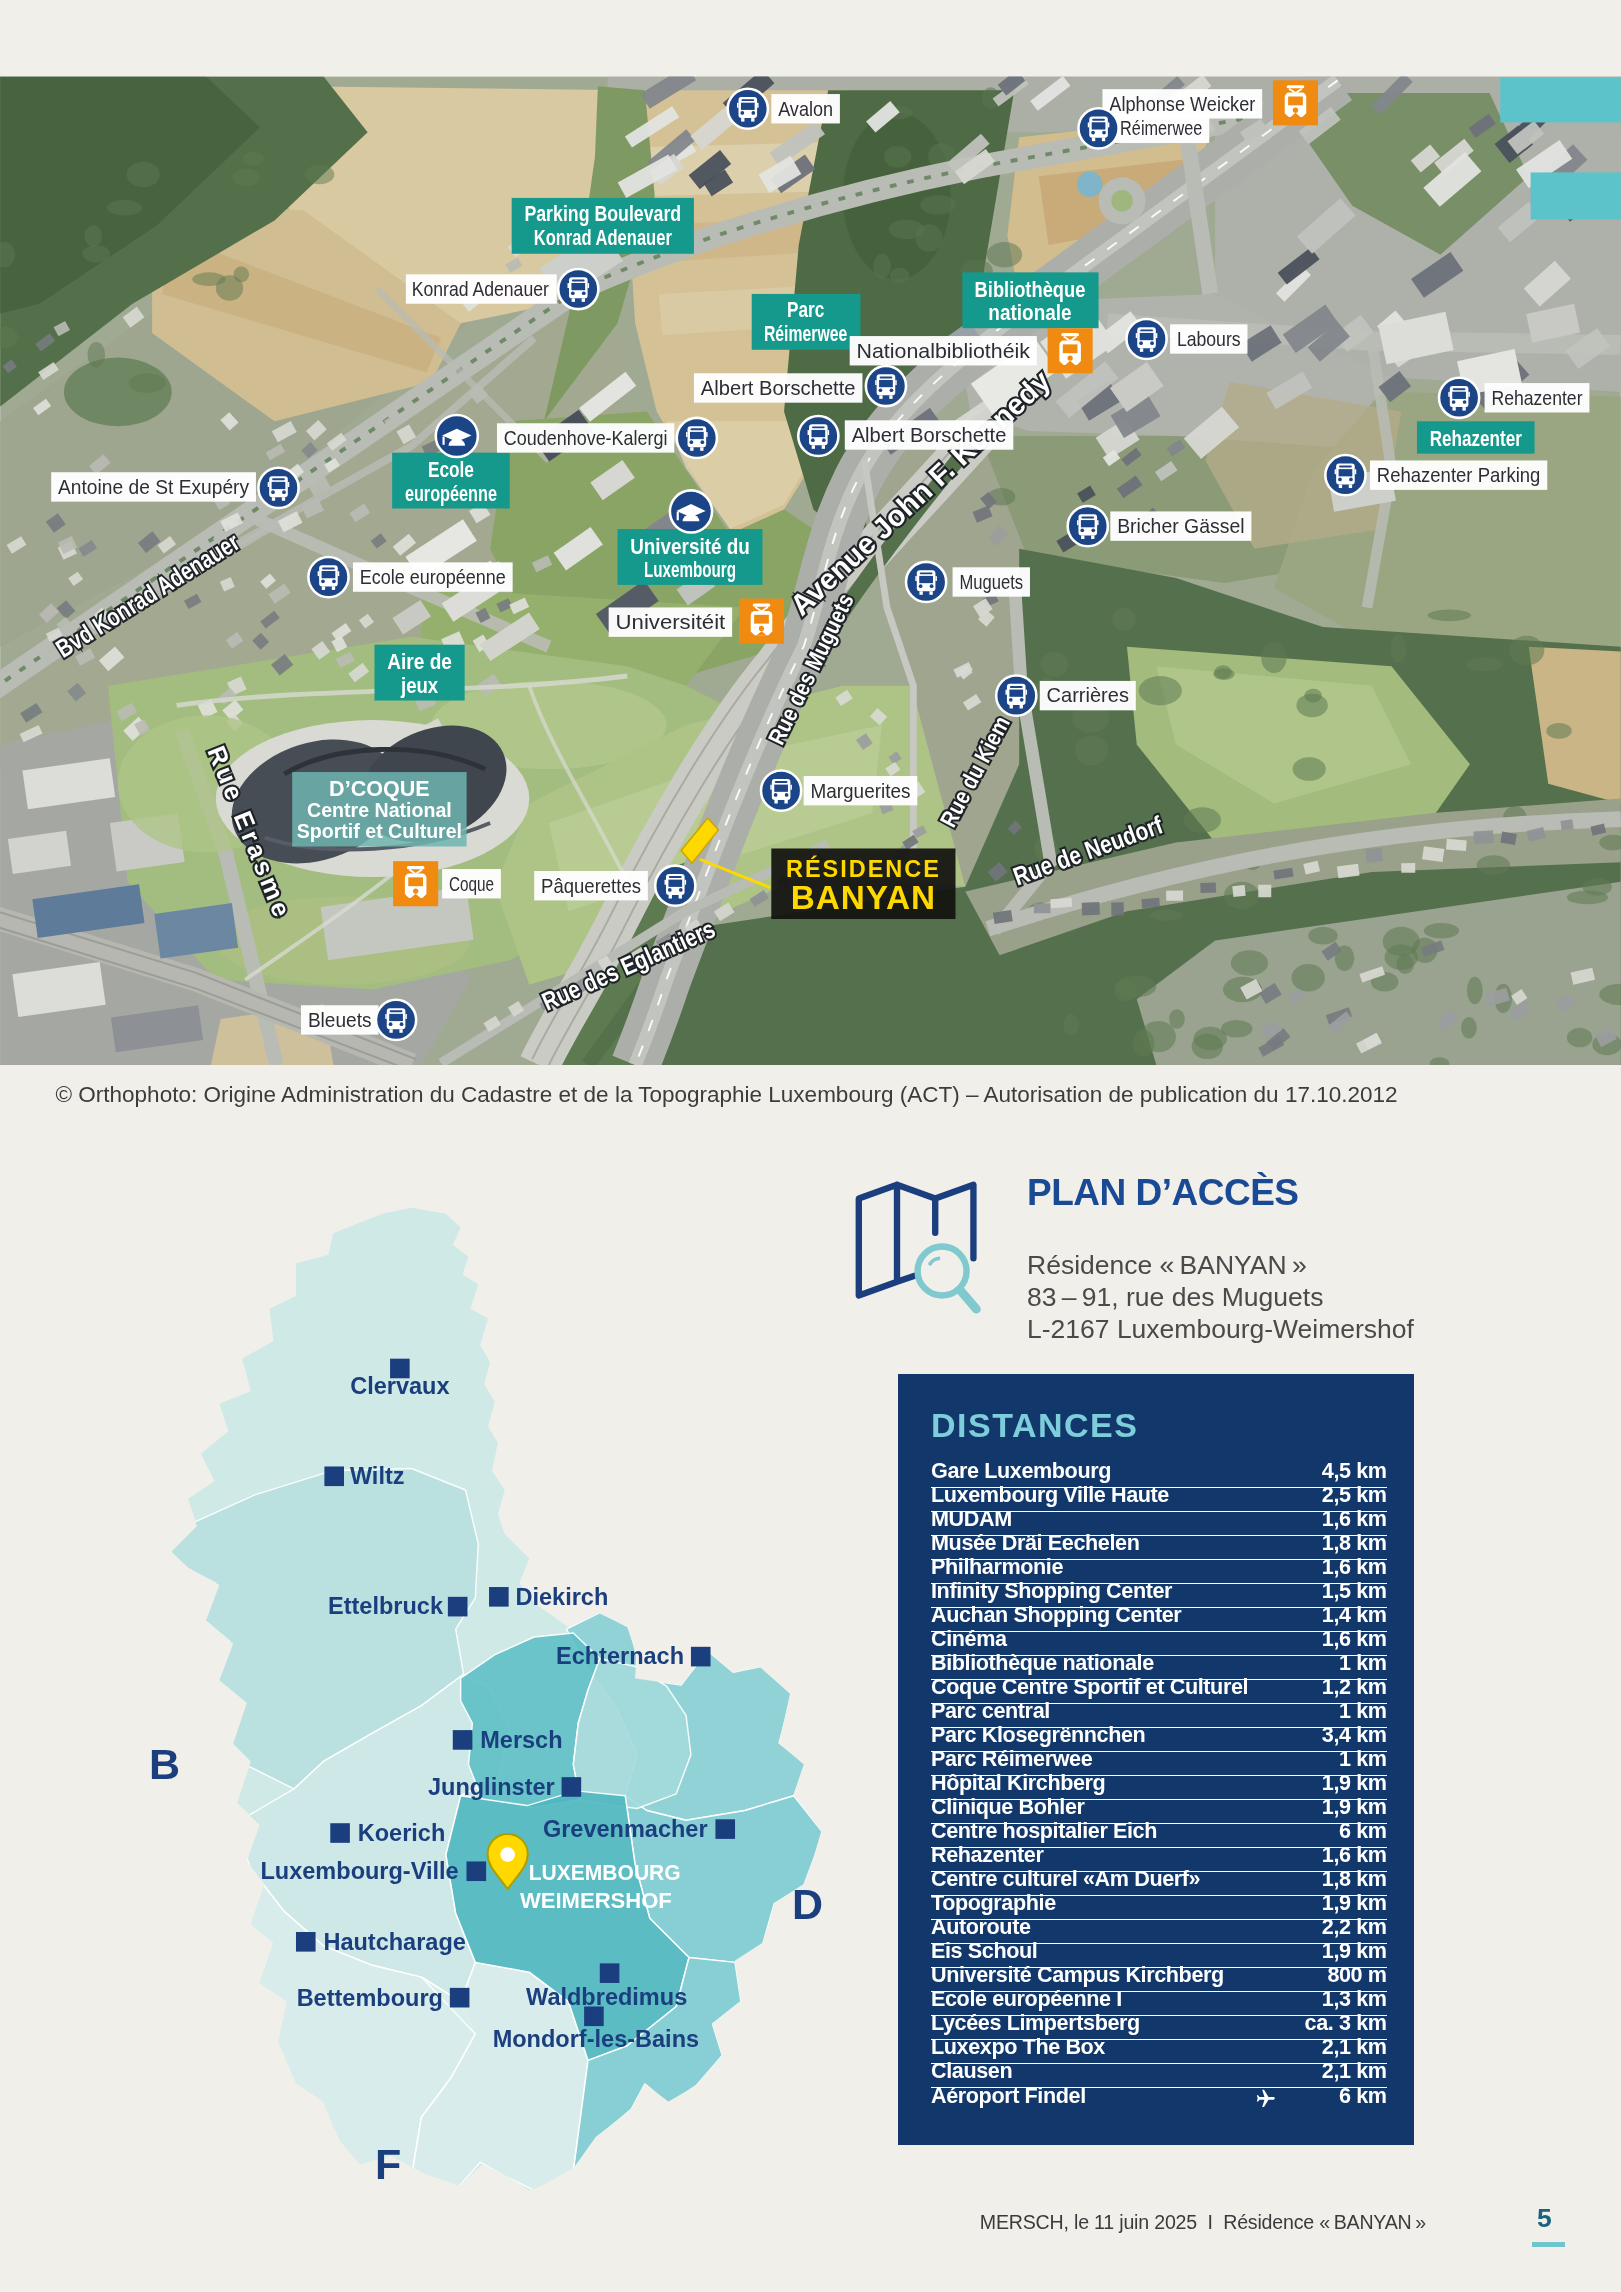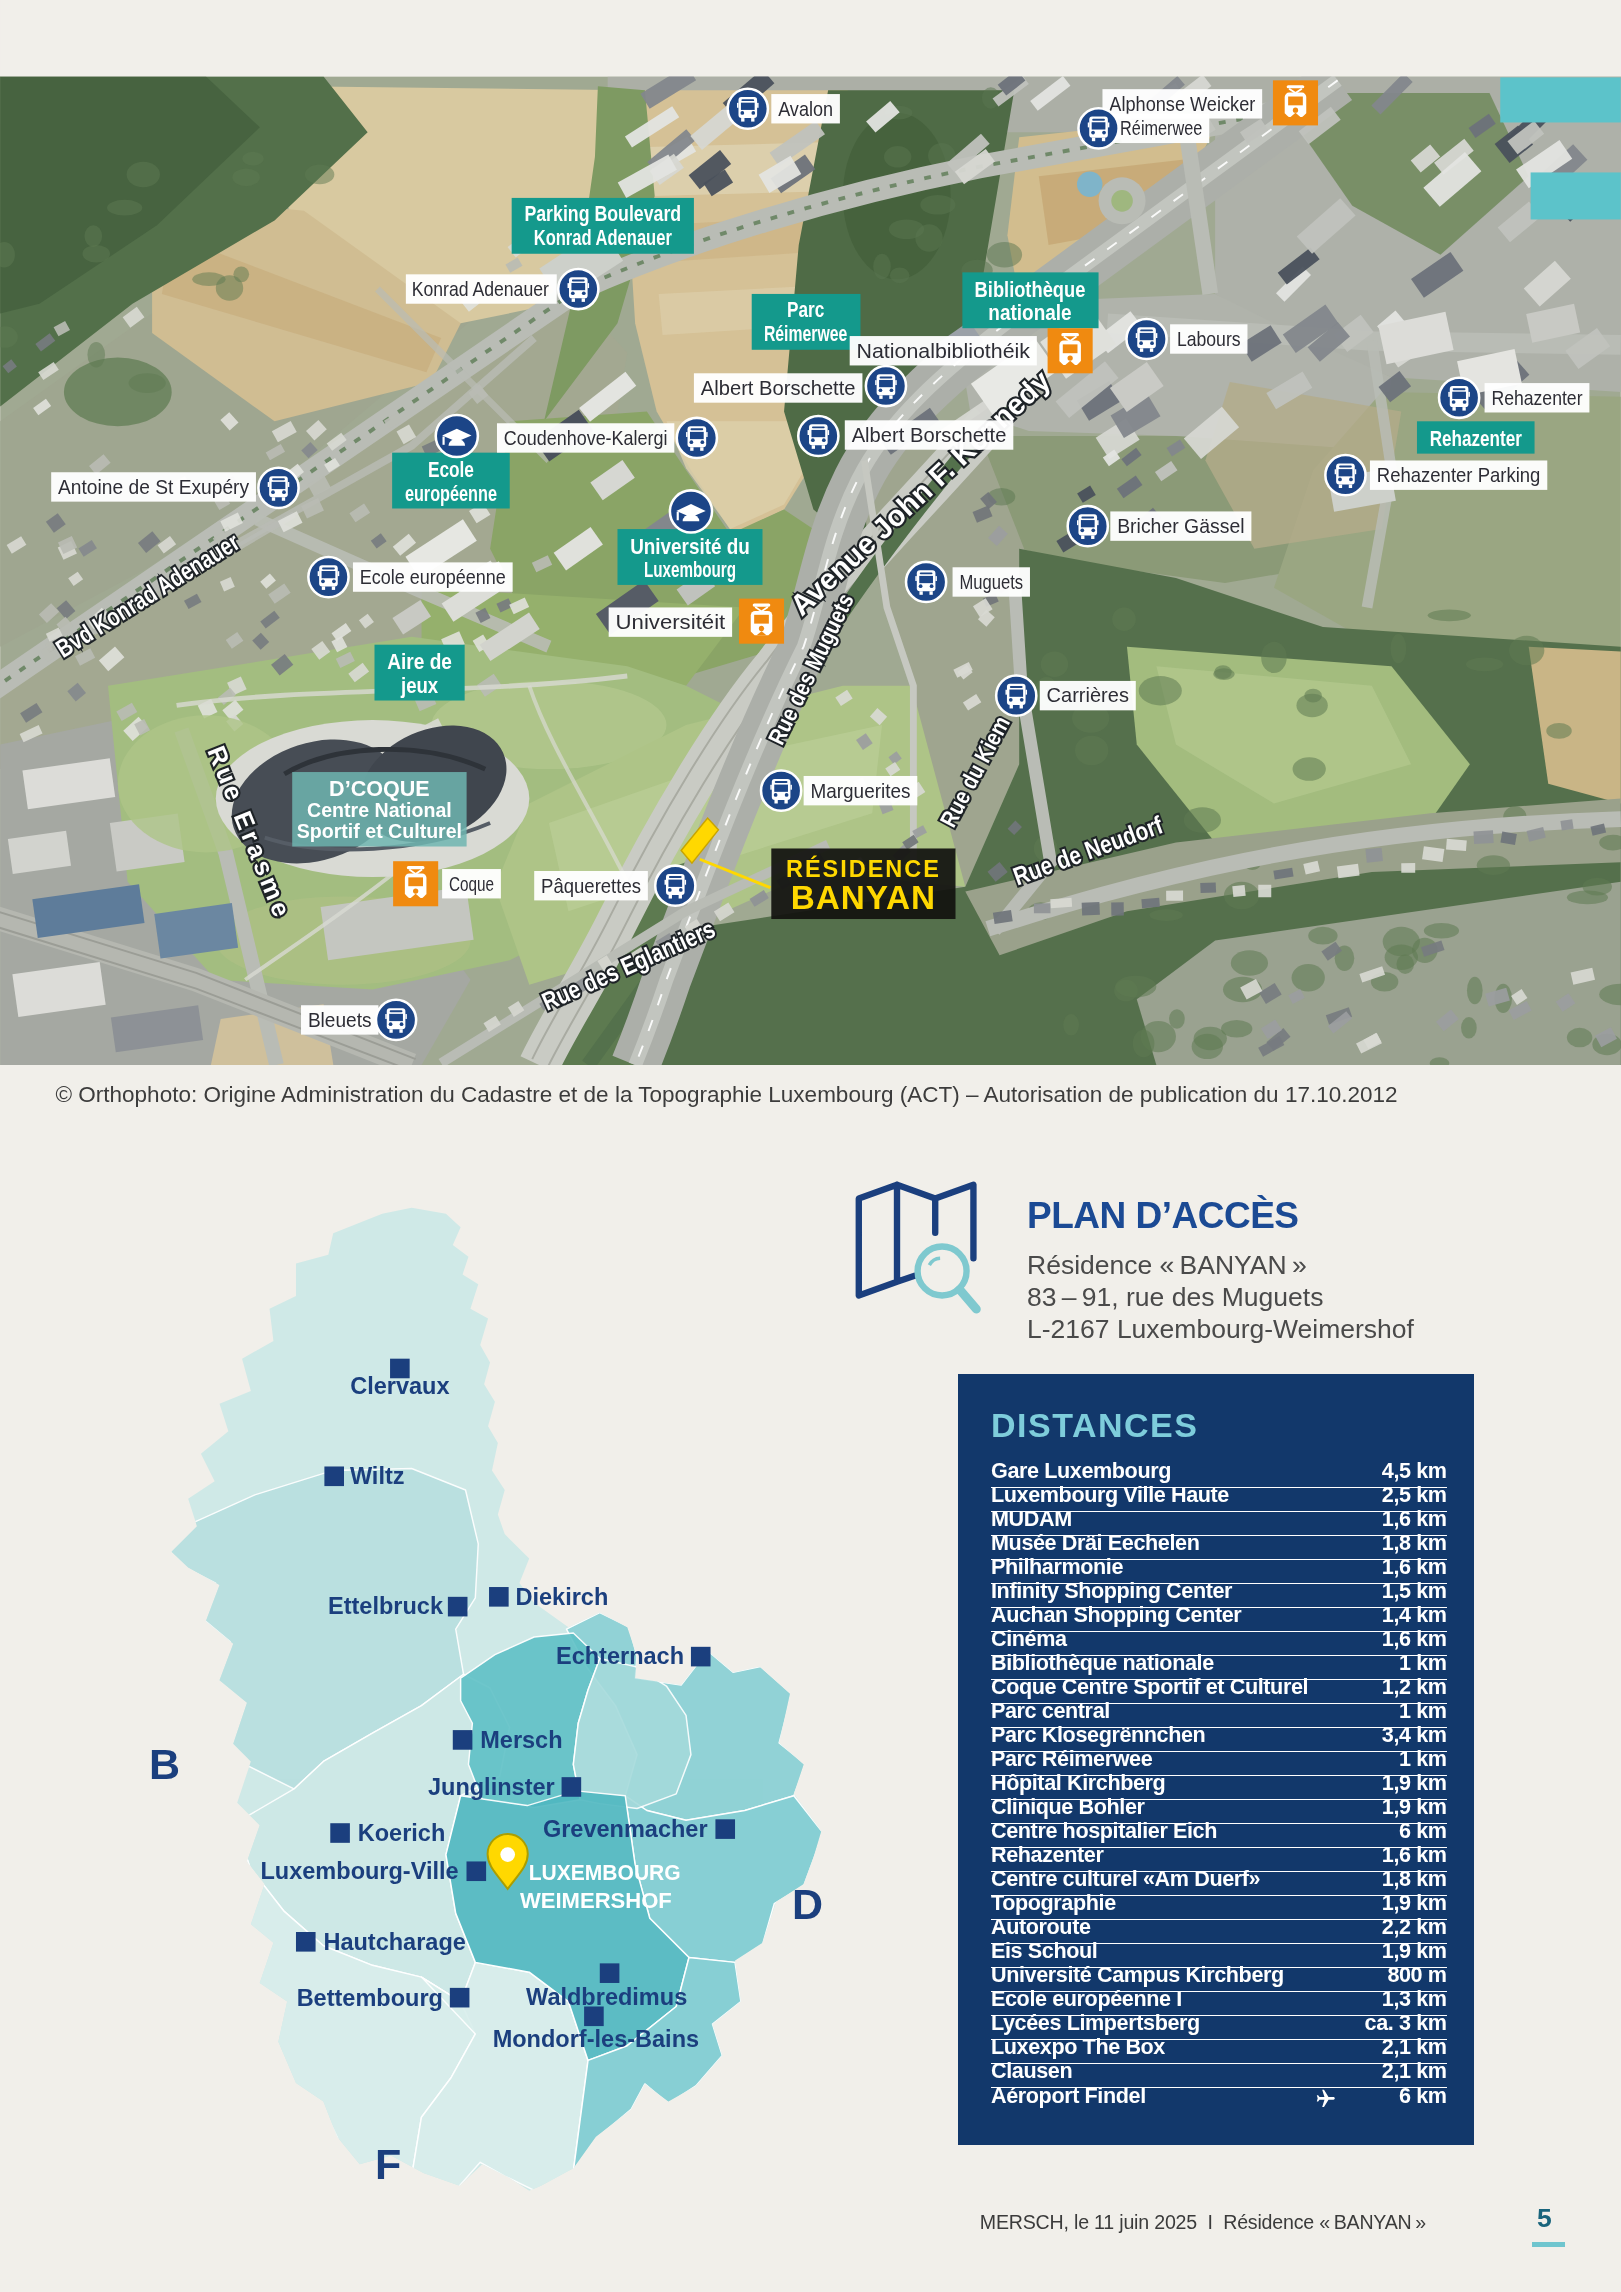--- a/index.html
+++ b/index.html
@@ -1,22 +1,22 @@
 <!DOCTYPE html>
 <html><head><meta charset="utf-8"><style>
 * { margin:0; padding:0; box-sizing:border-box; }
 body { width:1621px; height:2293px; background:#f1efea; position:relative;
        font-family:"Liberation Sans", sans-serif; overflow:hidden; }
 .abs { position:absolute; }
 .caption { position:absolute; top:1082px; left:0; width:1445px; text-align:center;
   font-size:22.5px; color:#3c3c3c; letter-spacing:0px;padding-left:8px; }
 .plantitle { position:absolute; left:1027px; top:1172px; font-size:37px; font-weight:bold; letter-spacing:-0.5px;
-  color:#1b4a94;margin-top:23px; }
+  color:#1b4a94; }
 .address { position:absolute; left:1027px; top:1249px; font-size:26.5px; color:#4a4a4a; line-height:32px; }
-.dist { position:absolute; left:958px; top:1374px; width:516px; height:771px;
+.dist { position:absolute; left:898px; top:1374px; width:516px; height:771px;
   background:#12386b; padding:32px 27.4px 0 33px; }
 .dist h2 { color:#7ecddb; font-size:34px; letter-spacing:1.5px; margin:0 0 18.6px 0; }
 .drow { position:relative; height:24px; border-bottom:1.5px solid #fff;
   color:#fff; font-size:21.6px; font-weight:bold; letter-spacing:-0.4px; white-space:nowrap; }
 .drow:last-child { border-bottom:none; }
 .dn { position:absolute; left:0; bottom:2.9px; }
 .dv { position:absolute; right:0; bottom:2.9px;margin-top:22px; }
 .plane { position:absolute; right:110px; bottom:2px; }
 .letter { position:absolute; font-size:43px; font-weight:bold; color:#1b3f7e; }
 .footer { position:absolute; top:2211px; left:0; width:1426px; text-align:right;

